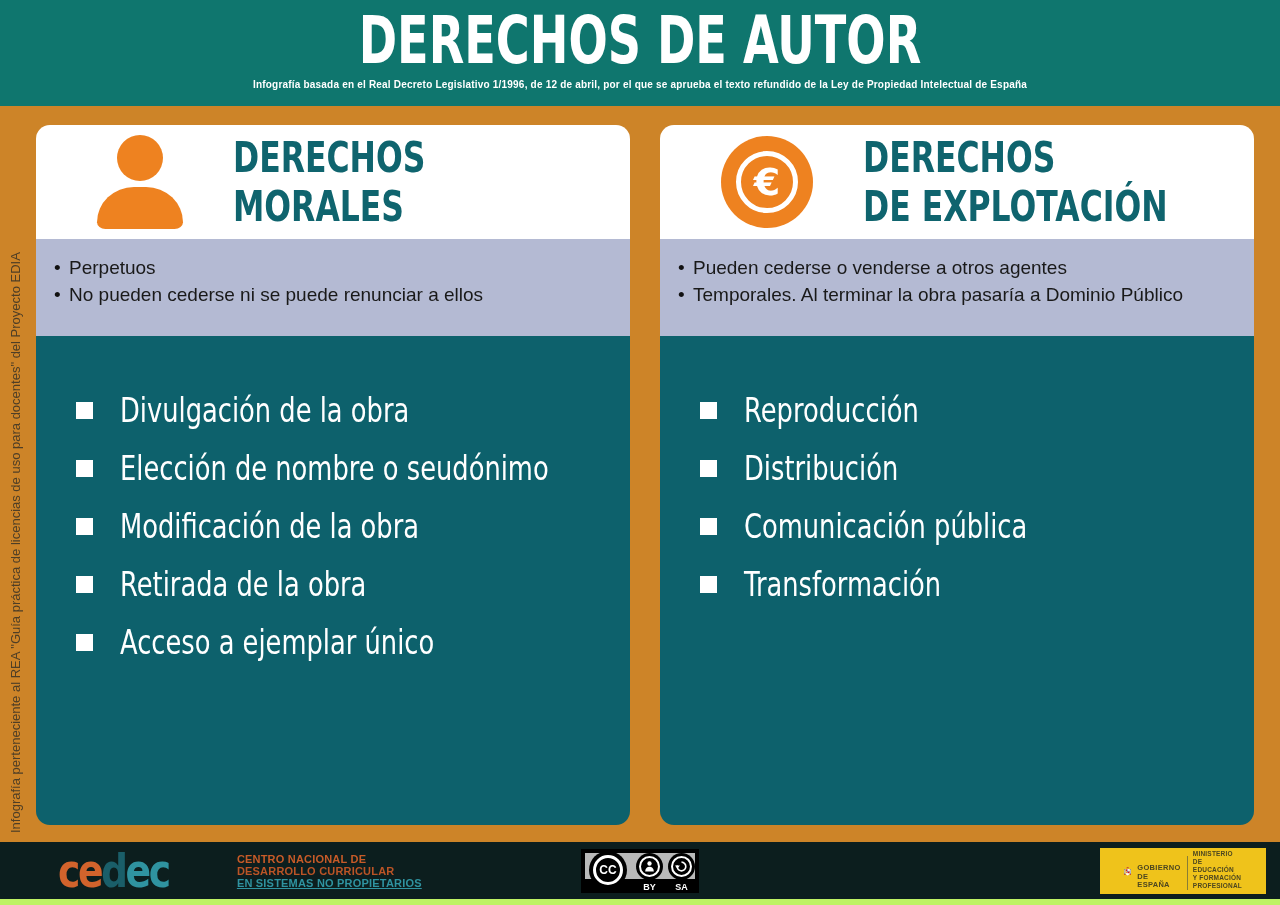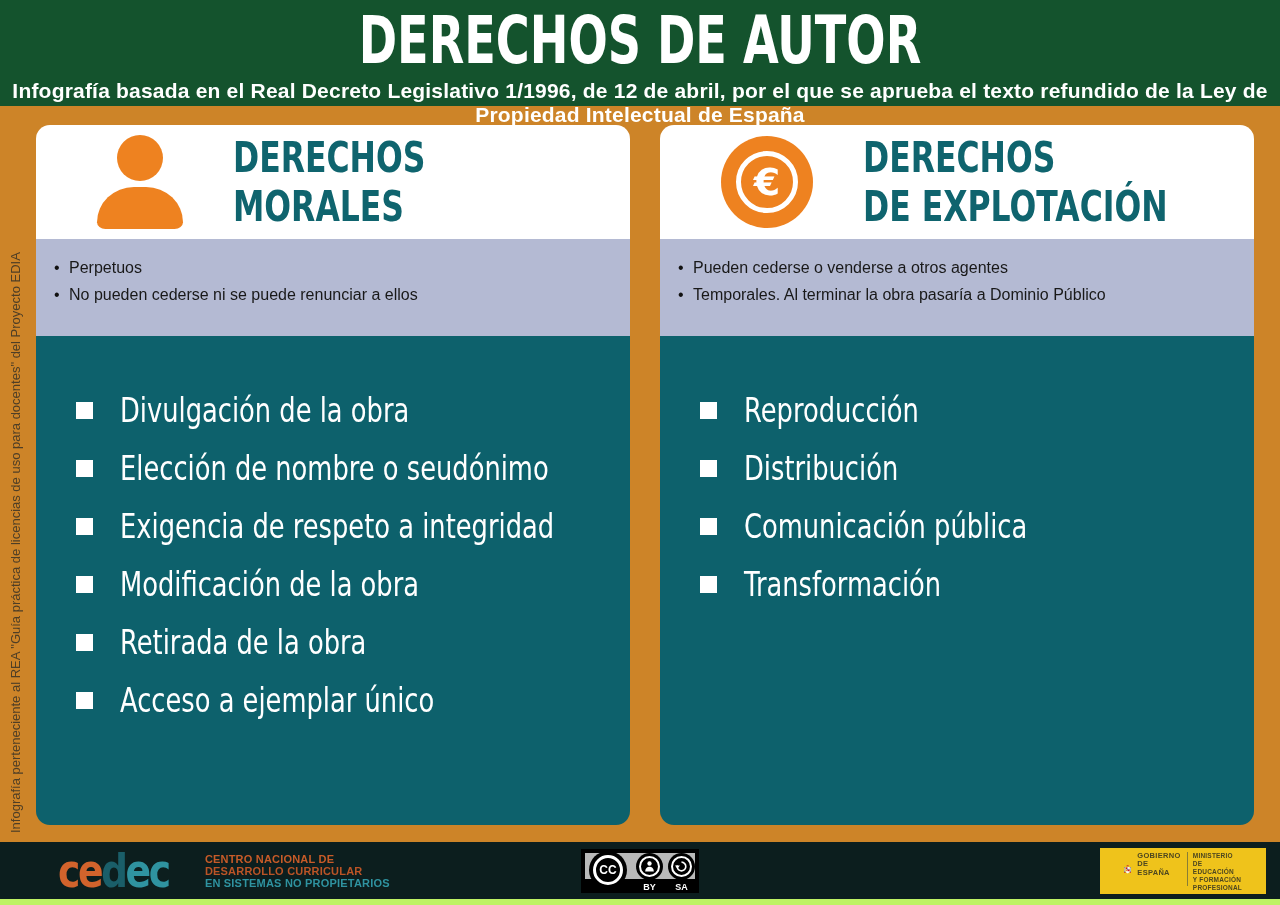--- a/index.html
+++ b/index.html
@@ -4,29 +4,29 @@
 <style>
   * { margin:0; padding:0; box-sizing:border-box; }
   body { font-family:"Liberation Sans", sans-serif; }
   .canvas {
     position:relative; width:1280px; height:905px; overflow:hidden;
     background:#cd8428;
   }
   
   .header {
     position:absolute; top:0; left:0; right:0; height:106px;
-    background:#14532d; text-align:center; color:#fff;
+    background:#0f766e; text-align:center; color:#fff;
   }
   .page-title {
     display:block; margin-top:8px; font-family:"DejaVu Sans", sans-serif;
     font-size:66px; font-weight:700; line-height:1.0; white-space:nowrap;
     transform:scaleX(0.70); transform-origin:center top;
   }
   .page-subtitle {
-    display:block; margin-top:5px; font-size:21px; font-weight:600;
+    display:block; margin-top:5px; font-size:10px; font-weight:600;
     letter-spacing:0.2px;
   }
   
   .side-note {
     position:absolute; top:833px; left:8px; width:708px;
     transform:rotate(-90deg); transform-origin:0 0;
     font-size:13px; color:#4e3e26; white-space:nowrap;
   }
   
   .cards {
@@ -66,21 +66,21 @@
     width:62px; height:62px; border:5px solid #fff; border-radius:50%;
     display:flex; align-items:center; justify-content:center;
     color:#fff; font-size:38px; font-weight:700; font-family:"DejaVu Sans", sans-serif;
   }
   
   .card-sub {
     flex:0 0 97px; background:#b4bad3; padding:15px 14px 0 18px;
   }
   .card-sub ul { list-style:none; }
   .card-sub li {
-    position:relative; padding-left:15px; font-size:16px; line-height:27px;
+    position:relative; padding-left:15px; font-size:19px; line-height:27px;
     color:#191919; white-space:nowrap;
   }
   .card-sub li::before {
     content:"\2022"; position:absolute; left:0; top:0; color:#111;
   }
   
   .card-body {
     flex:1; background:#0d616c; padding:45px 24px 0 40px;text-align:center;
   }
   .card-body ul { list-style:none; }
@@ -102,24 +102,24 @@
   }
   .cedec { display:flex; align-items:center; margin-left:58px; gap:12px; }
   .cedec-word {
     font-family:"DejaVu Sans", sans-serif; font-size:46px; font-weight:700;
     line-height:1; letter-spacing:-3px; transform:scaleX(0.82);
     transform-origin:left center;
   }
   .cedec-word .c-or { color:#d2632c; }
   .cedec-word .c-td { color:#1a5e69; }
   .cedec-word .c-tl { color:#2f93a0; }
-  .cedec-tag { font-size:11px; line-height:12px; font-weight:700; letter-spacing:0.2px; }
+  .cedec-tag { font-size:11px; line-height:12px; font-weight:700; letter-spacing:0.2px;margin-left:32px; }
   .cedec-tag .t1 { color:#c75b28; }
   .cedec-tag .t2 { color:#bb5426; }
-  .cedec-tag .t3 { color:#2f93a0; }
+  .cedec-tag .t3 { color:#2f93a0;text-decoration:underline; }
   
   .cc-badge {
     position:absolute; left:50%; transform:translateX(-50%);
     width:118px; height:44px; background:#000;
   }
   .cc-band {
     position:absolute; left:4px; right:4px; top:4px; height:26px; background:#b9b9b9;
   }
   .disc { border-radius:50%; background:#000; display:flex; align-items:center; justify-content:center; position:absolute; }
   .disc .inner {
@@ -133,21 +133,21 @@
   .by-disc .inner, .sa-disc .inner { width:21px; height:21px; border-width:2px; }
   .cc-label {
     position:absolute; bottom:1px; width:27px; text-align:center;
     color:#fff; font-size:9px; font-weight:700;margin-top:47px;
   }
   .cc-label.by { left:55px; }
   .cc-label.sa { left:87px; }
   
   .gov {
     position:absolute; right:14px; width:166px; height:46px; background:#efc31b;
-    display:flex; align-items:flex-start; padding:4px 24px; gap:6px;
+    display:flex; align-items:flex-end; padding:4px 24px; gap:6px;
   }
   .gov-name { font-size:7.5px; line-height:8.5px; font-weight:700; color:#4c4620; letter-spacing:0.3px; }
   .gov-div { width:1px; height:34px; background:#897e35; }
   .gov-min { font-size:6.5px; line-height:8px; font-weight:700; color:#4c4620; letter-spacing:0.2px; }
 </style>
 </head>
 <body>
 
 <div class="canvas">
 
@@ -177,23 +177,20 @@
           <li>No pueden cederse ni se puede renunciar a ellos</li>
         </ul>
       </div>
       <div class="card-body">
         <ul>
           <li>
               <span>Divulgación de la obra</span>
             </li>
           <li>
               <span>Elección de nombre o seudónimo</span>
-            </li>
-          <li>
-              <span>Exigencia de respeto a integridad</span>
             </li>
           <li>
               <span>Modificación de la obra</span>
             </li>
           <li>
               <span>Retirada de la obra</span>
             </li>
           <li>
               <span>Acceso a ejemplar único</span>
             </li>

